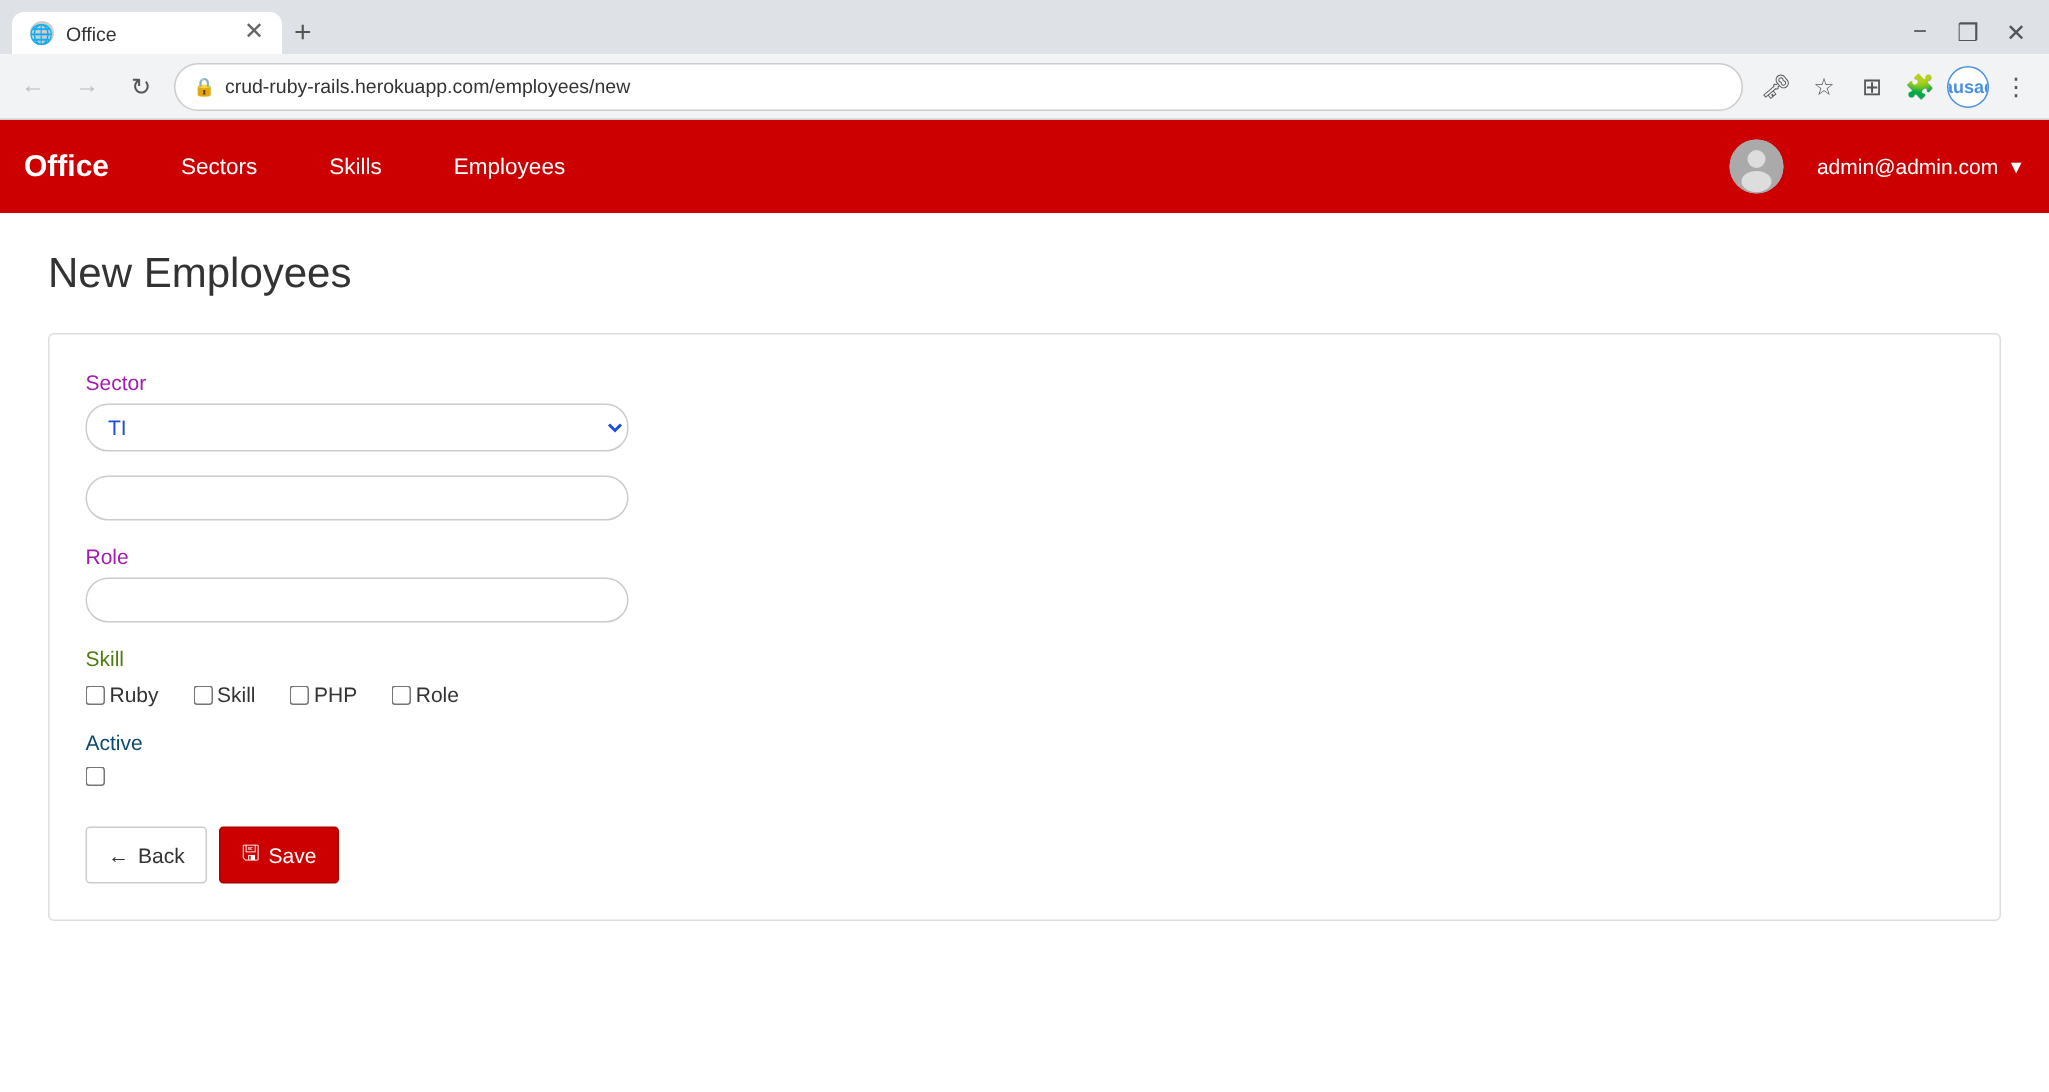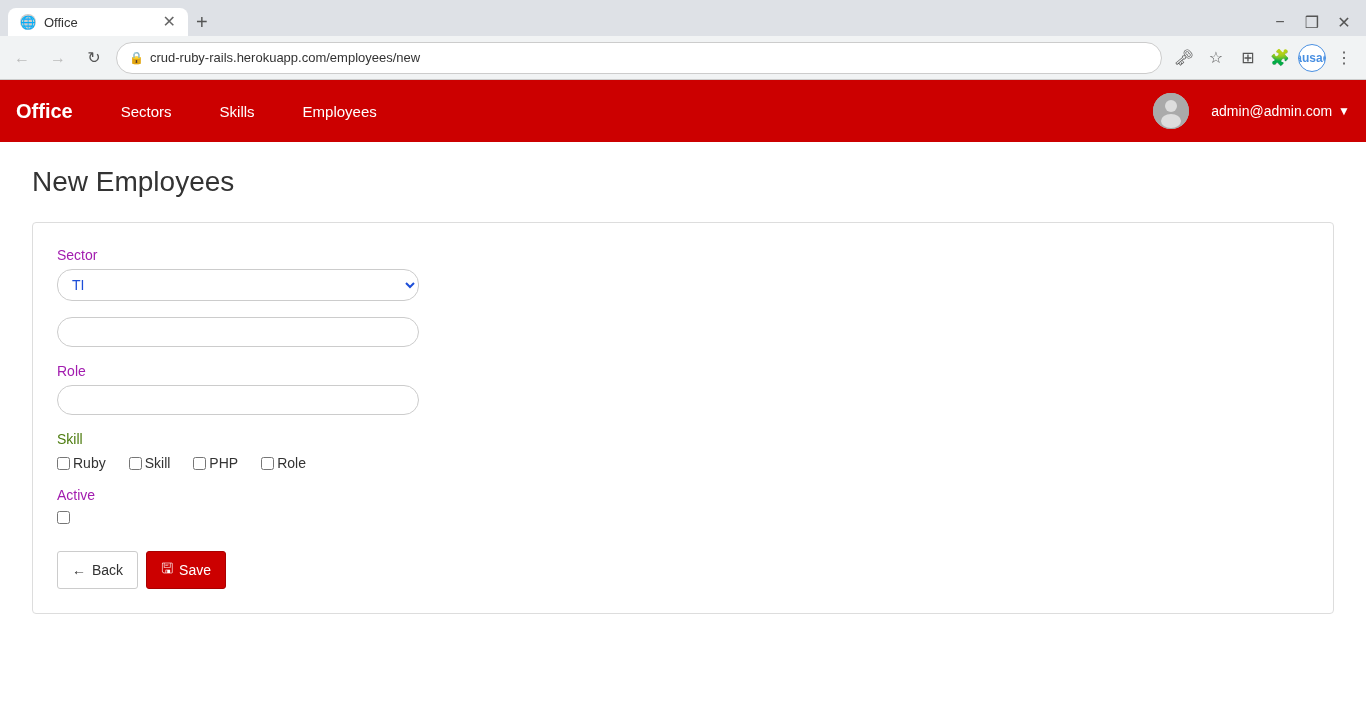--- a/index.html
+++ b/index.html
@@ -52,21 +52,21 @@
     .form-control { width: 362px; padding: 6px 10px; border: 1px solid #ccc; border-radius: 15px; font-size: 14px; color: #1d4ed8; background: white; }
     select.form-control { appearance: auto; }
 
     .skill-group { margin-bottom: 16px; }
     .skill-label { display: block; font-size: 14px; color: #4d7c0f; margin-bottom: 8px; }
     .skill-checkboxes { display: flex; gap: 23px; align-items: center; }
     .skill-checkbox-item { display: flex; align-items: center; gap: 3px; font-size: 14px; color: #333; }
     .skill-checkbox-item input[type="checkbox"] { margin: 0; }
 
     .active-group { margin-bottom: 24px; }
-    .active-label { display: block; font-size: 14px; color: #a21caf; margin-bottom: 8px; }
+    .active-label { display: block; font-size: 14px; color: #0c4a6e; margin-bottom: 8px; }
 
     
     .btn-row { display: flex; gap: 8px; }
     .btn-back { background: white; border: 1px solid #ccc; color: #333; padding: 6px 14px; border-radius: 3px; font-size: 14px; cursor: pointer; display: flex; align-items: center; gap: 6px; }
     .btn-save { background: #cc0000; border: 1px solid #aa0000; color: white; padding: 6px 14px; border-radius: 3px; font-size: 14px; cursor: pointer; display: flex; align-items: center; gap: 6px; }
   </style>
 </head>
 <body>
 
 <div class="browser-chrome">

